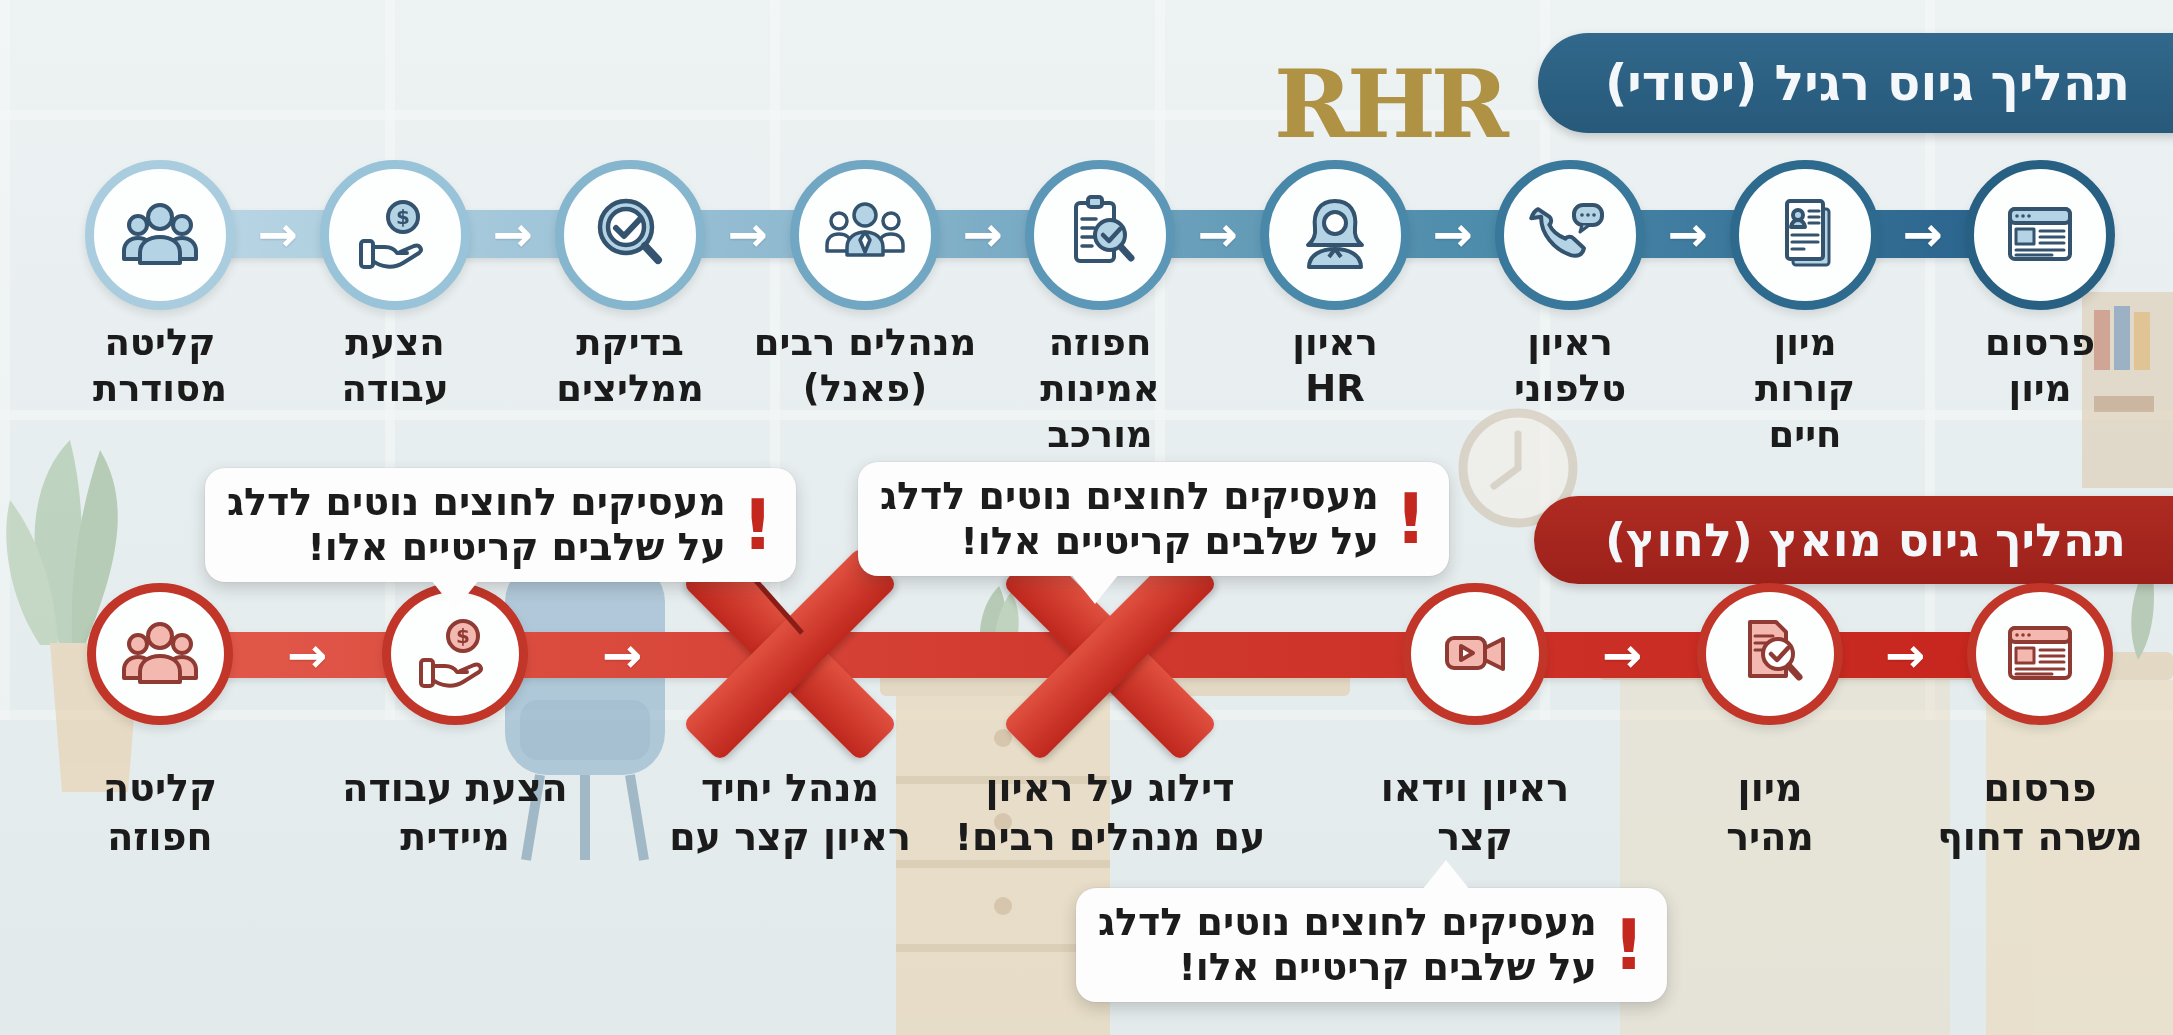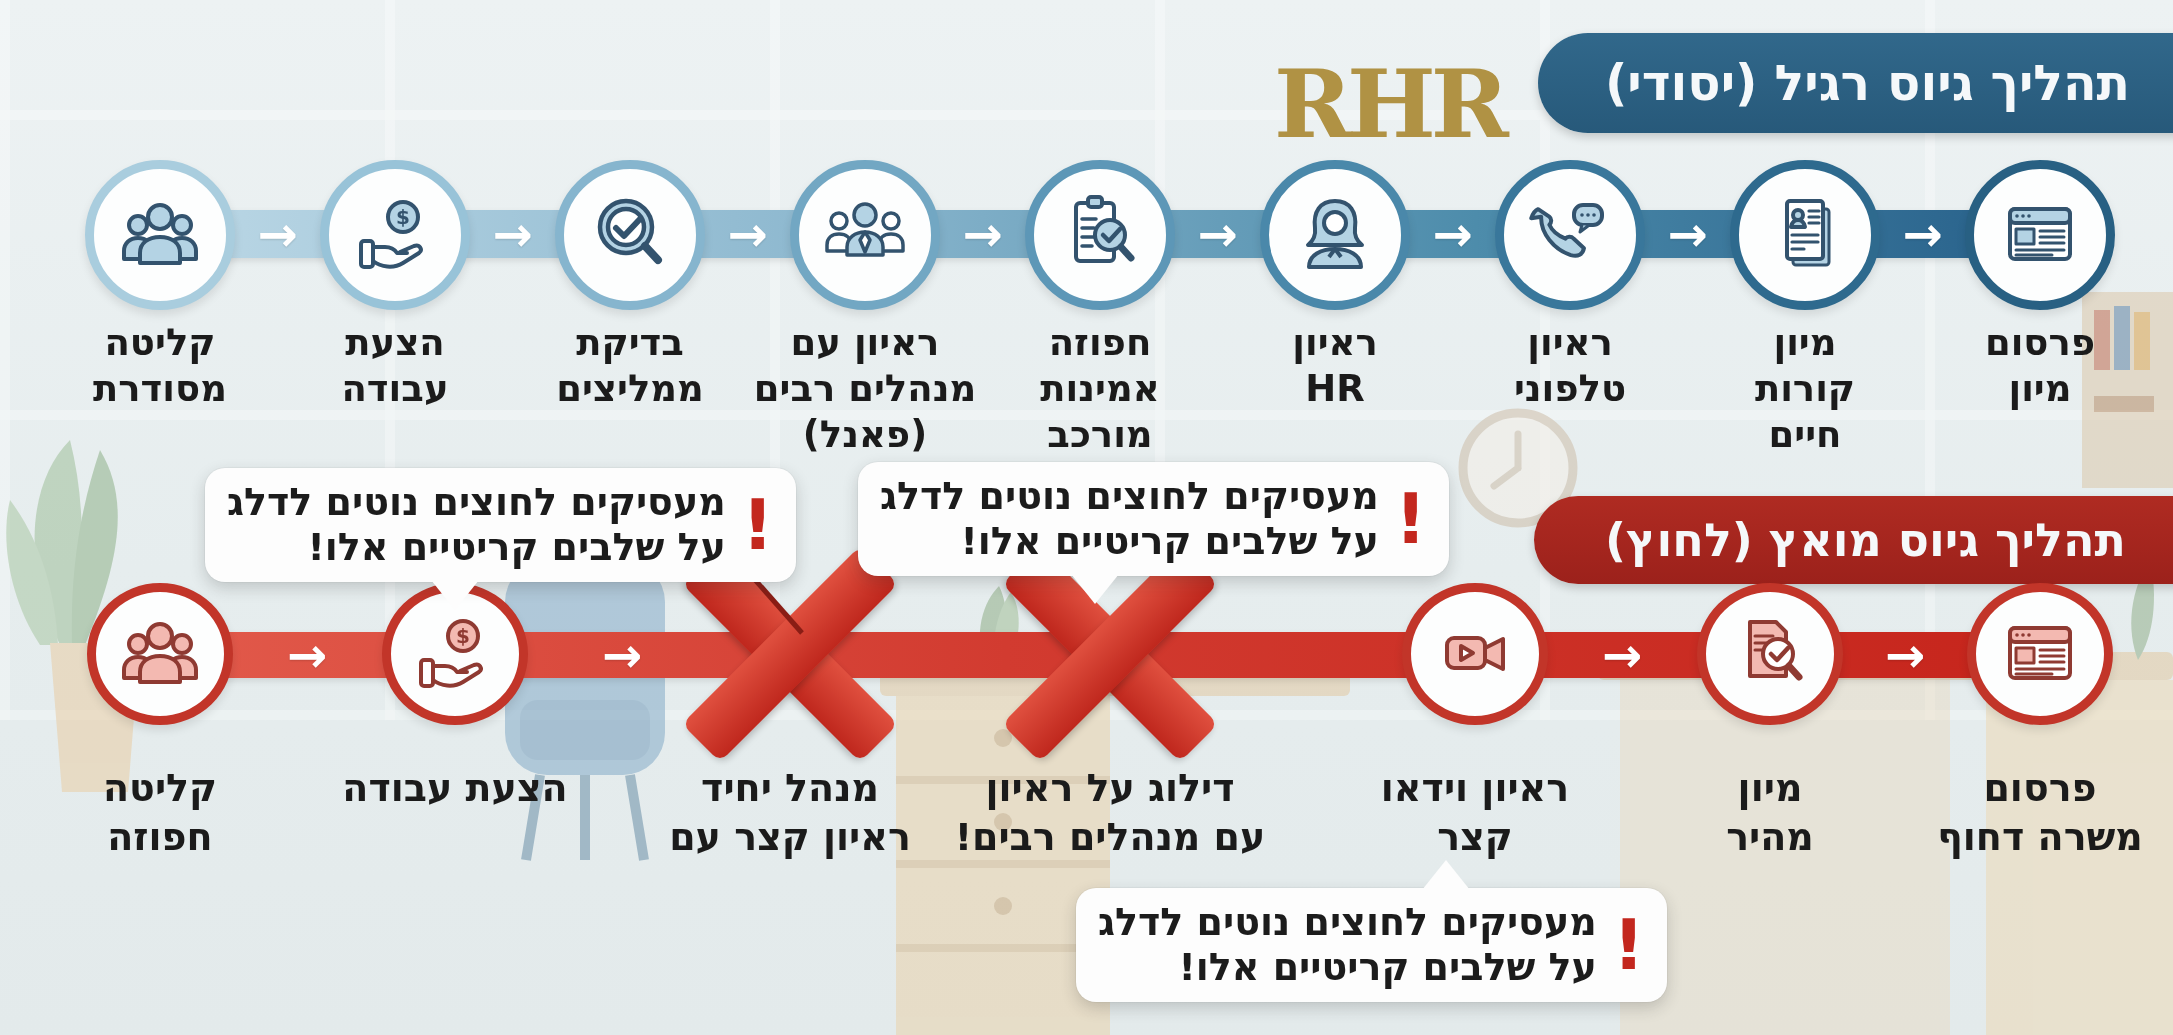--- a/index.html
+++ b/index.html
@@ -178,21 +178,20 @@
               <g fill="#b4d3e4">
                 <circle cx="48" cy="28" r="11"></circle>
                 <path d="M30 68 v-8 c0-9 8-15 18-15 s18 6 18 15 v8 z"></path>
               </g>
               <path d="M48 45 l-5 8 l5 12 l5 -12 z" fill="#fff"></path>
             </g>
           </svg>
         </span>
       </div>
       <div class="step-label top-label" style="left: 865px; top: 320px;">
-        <div>ראיון עם</div>
         <div>מנהלים רבים</div>
         <div>(פאנל)</div>
       </div>
       <div class="circle top-circle" style="left: 1025px; top: 160px; border-color: rgb(93, 151, 183);">
         <span class="icon-wrap">
           <svg viewBox="0 0 96 96">
             <g stroke="#33536e" stroke-width="4" fill="#fff" stroke-linejoin="round" stroke-linecap="round">
               <rect x="24" y="16" width="38" height="58" rx="4"></rect>
               <rect x="36" y="10" width="14" height="10" rx="3" fill="#b4d3e4"></rect>
               <path d="M30 32 h14 M30 41 h12 M30 50 h12 M30 59 h10" fill="none" stroke-width="3.5"></path>
@@ -315,20 +314,21 @@
               <text x="56" y="37" font-size="20" font-weight="bold" text-anchor="middle" fill="#8f3a32" stroke="none">$</text>
               <rect x="14" y="54" width="12" height="26" rx="3" fill="#ffffff"></rect>
               <path d="M26 74 c8 6 20 8 30 2 l16 -10 c4 -3 1 -9 -5 -7 l-14 6"></path>
               <path d="M26 60 h12 c6 0 10 3 12 6 h10"></path>
             </g>
           </svg>
         </span>
       </div>
       <div class="step-label bot-label" style="left: 455px; top: 764px;">
         <div>הצעת עבודה</div>
+        <div>מיידית</div>
       </div>
       <div class="x-mark" style="left: 680px; top: 544px;">
         <i></i>
         <i></i>
       </div>
       <div class="step-label bot-label" style="left: 790px; top: 764px;">
         <div>מנהל יחיד</div>
         <div>ראיון קצר עם</div>
       </div>
       <div class="x-mark" style="left: 1000px; top: 544px;">

